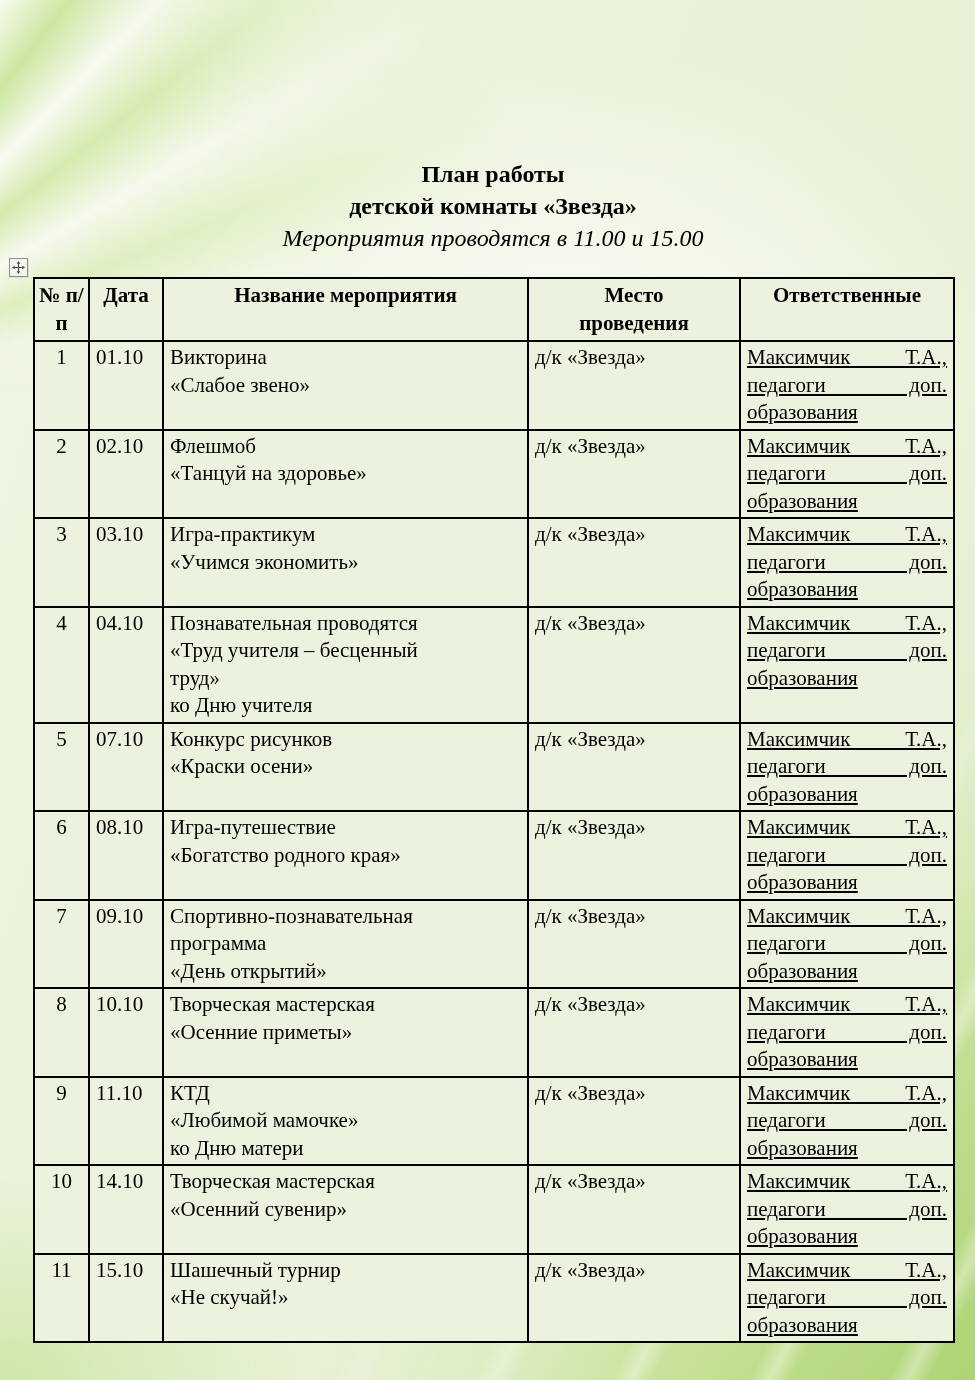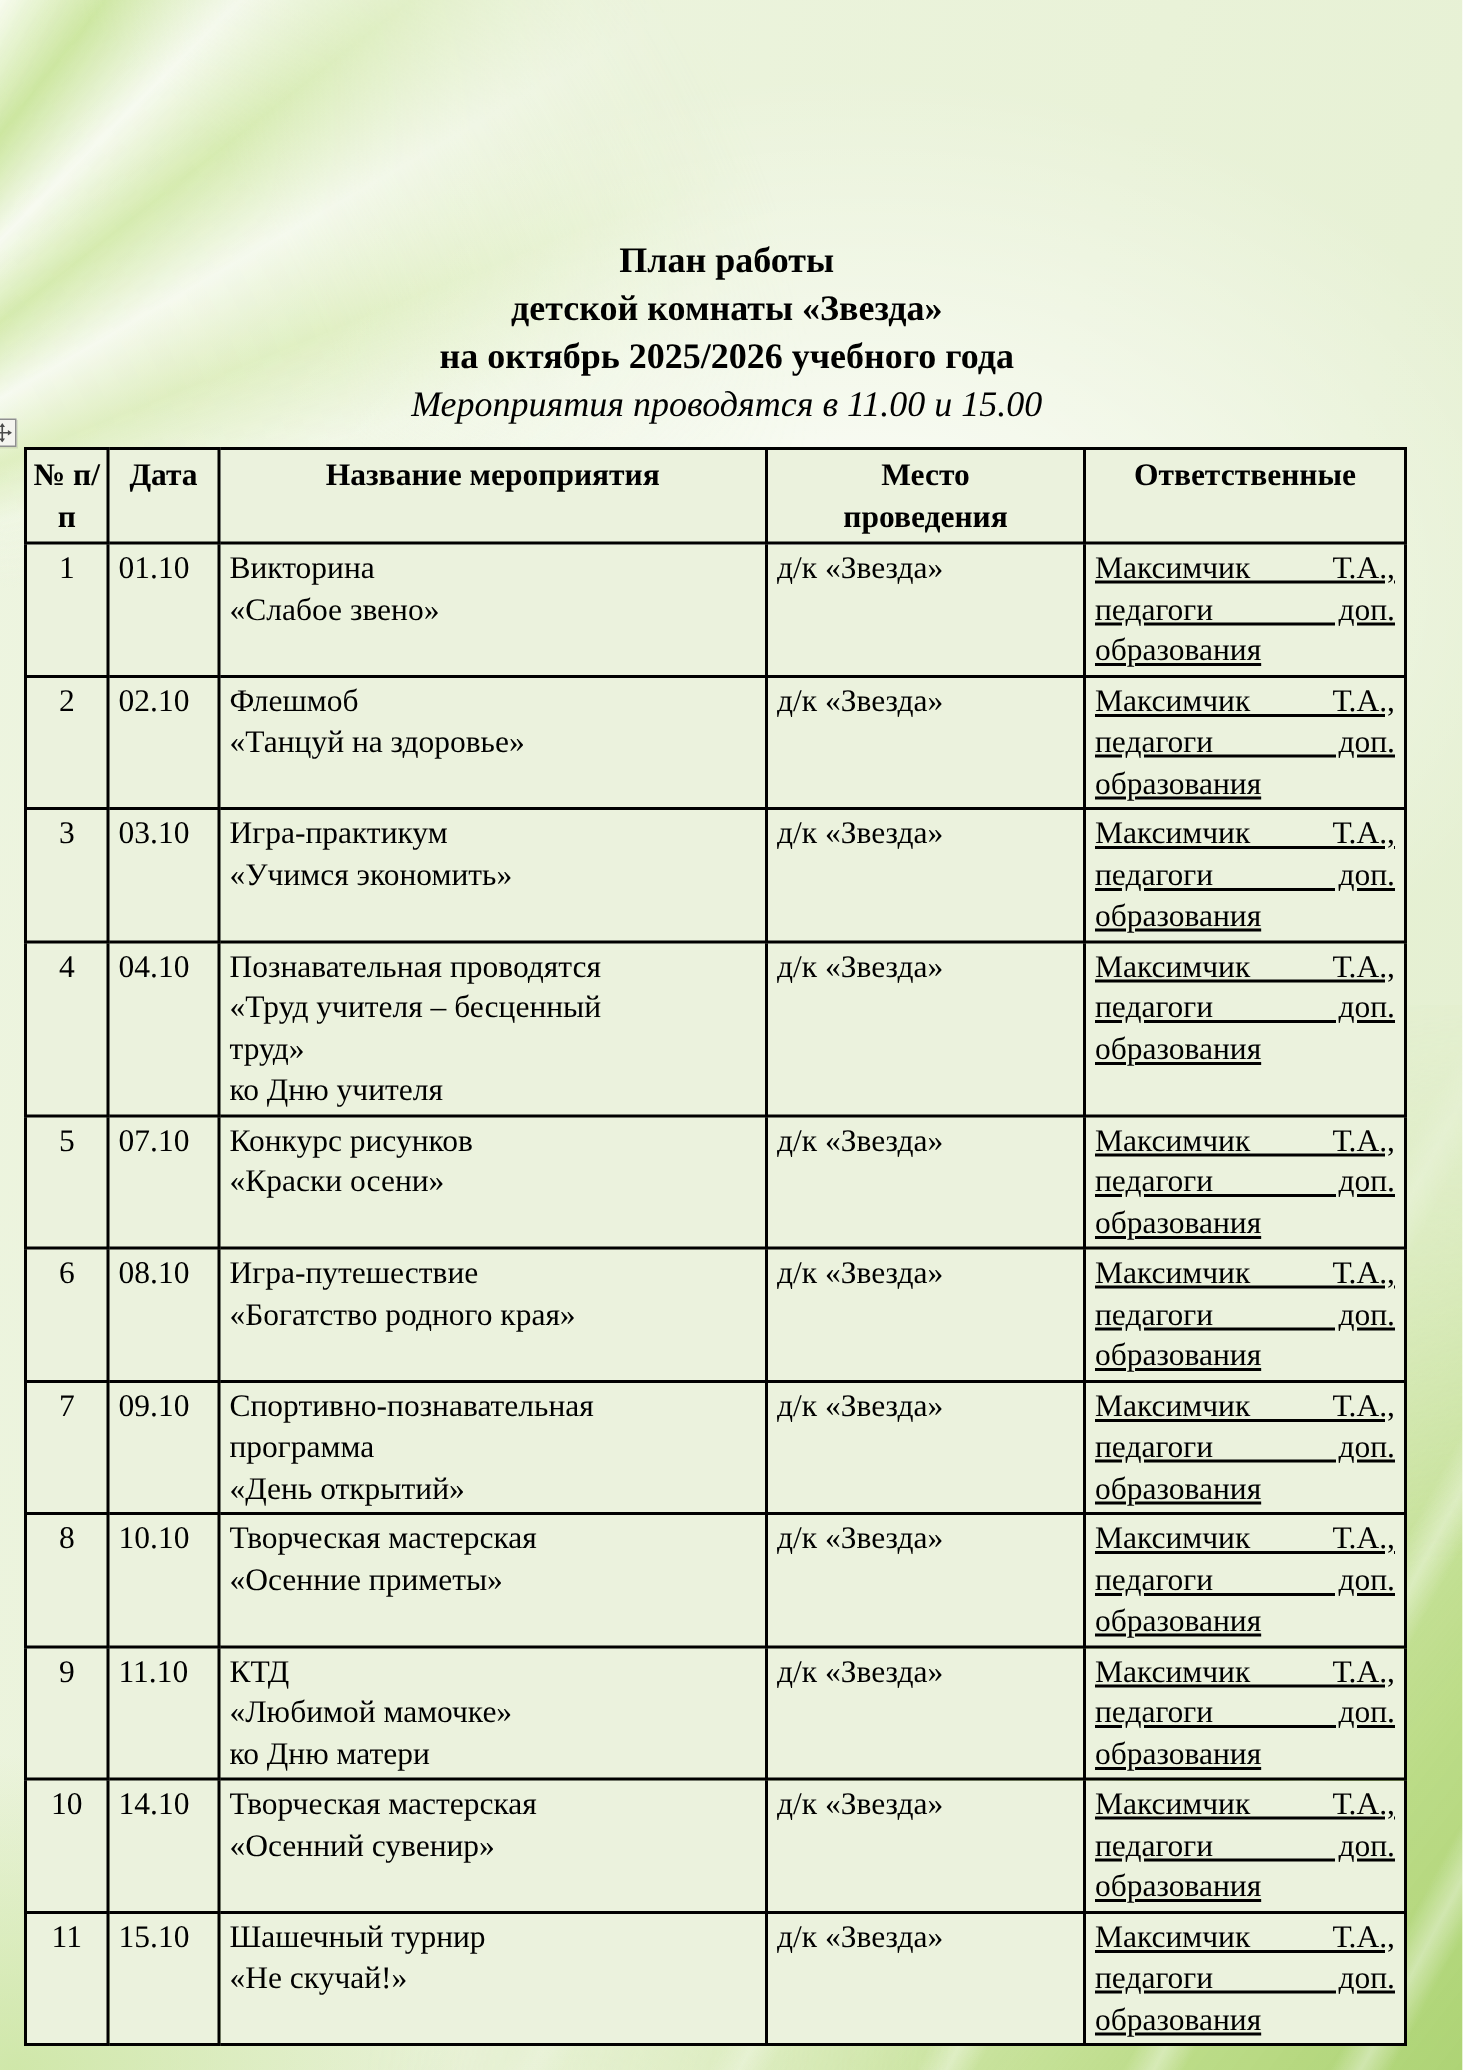--- a/index.html
+++ b/index.html
@@ -38,24 +38,24 @@
       repeating-linear-gradient(118deg,
         rgba(255,255,255,0) 0px, rgba(255,255,255,0) 46px,
         rgba(255,255,255,0.38) 64px, rgba(255,255,255,0) 82px,
         rgba(255,255,255,0) 122px),
       linear-gradient(308deg,
         rgba(160,203,99,0.95) 0%, rgba(180,216,122,0.85) 22%,
         rgba(205,230,160,0.55) 45%, rgba(222,239,195,0) 68%);
     -webkit-mask-image: radial-gradient(circle at 95% 95%, #000 35%, transparent 73%);
     mask-image: radial-gradient(circle at 95% 95%, #000 35%, transparent 73%);
   }
-  .content { position:relative; padding:158px 22px 0 16px; }
+  .content { position:relative; padding:158px 22px 0 33px; }
   .doc-title { text-align:center; font-weight:bold; font-size:24px; line-height:32px; }
   .doc-title .subtitle { font-weight:normal; font-style:italic; }
-  .table-wrap { position:relative; margin-top:12px; }
+  .table-wrap { position:relative; margin-top:23px; }
   .move-handle {
     position:absolute; left:-24px; top:-19px;
     width:19px; height:19px; box-sizing:border-box;
     background:#f4f4ef; border:1px solid #8f8f8f;
     display:flex; align-items:center; justify-content:center;
     box-shadow:1px 1px 0 rgba(0,0,0,0.08);
     cursor:move;
   }
   table.plan {
     border-collapse:collapse; table-layout:fixed;
@@ -80,21 +80,20 @@
 <body>
 
 <div class="page">
   <div class="bg-layer bg-fan"></div>
   <div class="bg-layer bg-corner"></div>
 
   <div class="content">
     <div class="doc-title">
       <div>План работы</div>
       <div>детской комнаты «Звезда»</div>
-      <div>на октябрь 2025/2026 учебного года</div>
       <div class="subtitle">Мероприятия проводятся в 11.00 и 15.00</div>
     </div>
 
     <div class="table-wrap">
       <div class="move-handle">
         <svg width="13" height="13" viewBox="0 0 20 20">
           <g stroke="#4a4a4a" stroke-width="1.7">
             <line x1="10" y1="3.5" x2="10" y2="16.5"></line>
             <line x1="3.5" y1="10" x2="16.5" y2="10"></line>
           </g>

